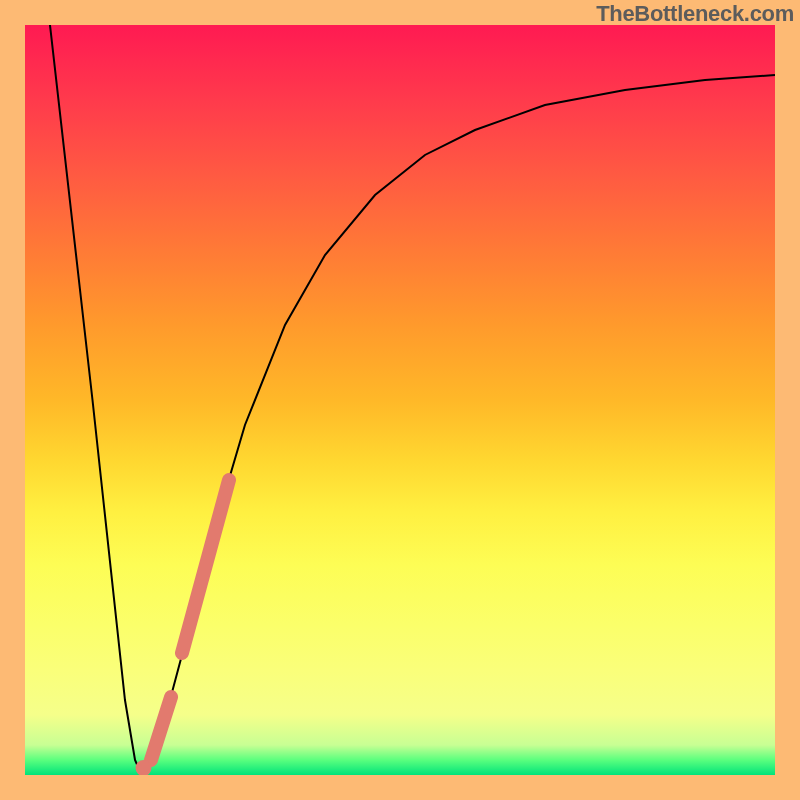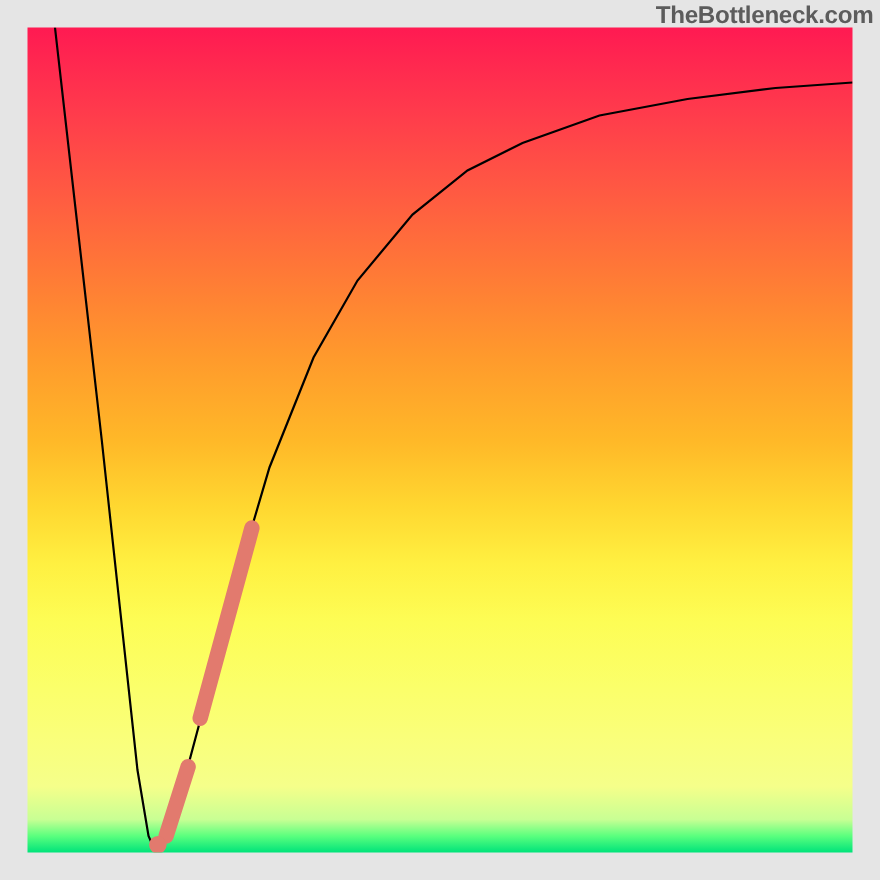--- a/index.html
+++ b/index.html
@@ -5,21 +5,21 @@
 html, body {
   margin: 0;
   padding: 0;
   width: 800px;
   height: 800px;
   background: #000;
 }
 .outer {
   width: 800px;
   height: 800px;
-  background: #e5e5e5;
+  background: #fdba74;
   position: relative;
 }
 .plot {
   position: absolute;
   left: 25px;
   top: 25px;
   width: 750px;
   height: 750px;
   background: linear-gradient(to bottom,
     #ff1a52 0%,

